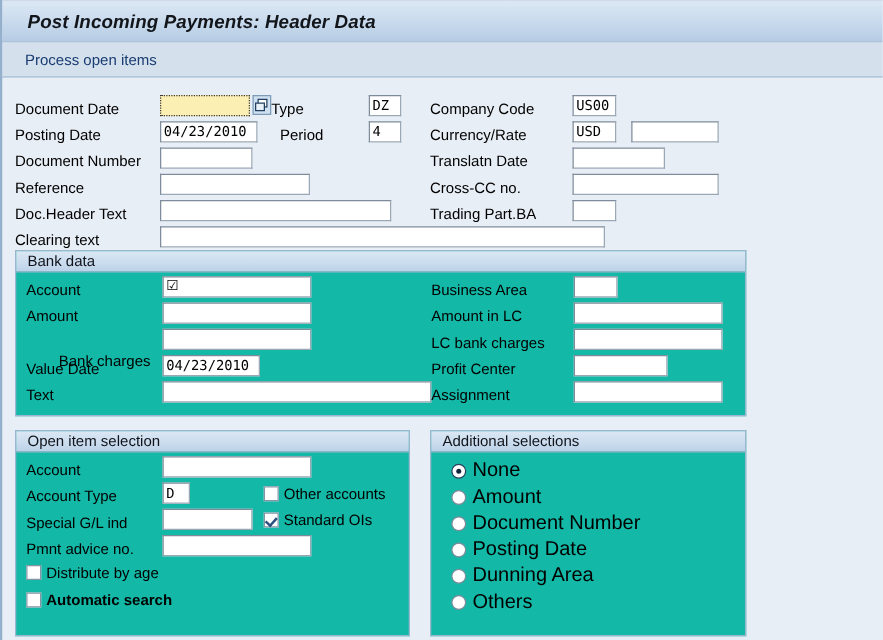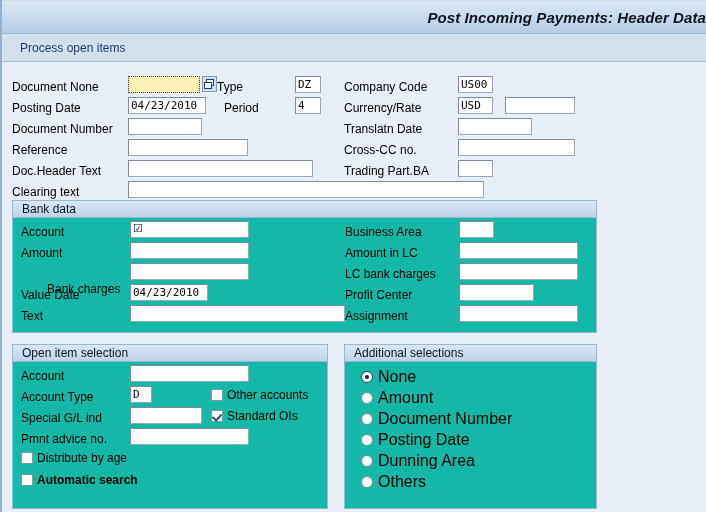--- a/index.html
+++ b/index.html
@@ -32,21 +32,20 @@
     position: absolute;
     left: 0; top: 0;
     width: 704px;
     height: 34px;
     box-sizing: border-box;
     background: linear-gradient(to bottom, #dce8f4 0%, #cbdcee 45%, #b6cce4 100%);
     border-bottom: 1px solid #9fb8d2;
     border-top: 1px solid #cddbeb;
     display: flex;
     align-items: center;
-    justify-content: flex-end;
   }
   .titlebar .title {
     padding-left: 20px;
     font-size: 15px;
     font-weight: bold;
     font-style: italic;
     color: #12151a;
     letter-spacing: 0.1px;
     white-space: nowrap;
   }
@@ -222,21 +221,21 @@
   <div class="titlebar">
     <div class="title">Post Incoming Payments: Header Data</div>
   </div>
 
   <div class="toolbar">
     <div class="tool-link">Process open items</div>
   </div>
 
   <div class="formarea">
 
-    <div class="lbl" style="left:10px; top:17px;">Document None</div>
+    <div class="lbl" style="left:10px; top:17px;">Document Date</div>
     <div class="lbl" style="left:10px; top:38px;">Posting Date</div>
     <div class="lbl" style="left:10px; top:59px;">Document Number</div>
     <div class="lbl" style="left:10px; top:80px;">Reference</div>
     <div class="lbl" style="left:10px; top:101px;">Doc.Header Text</div>
     <div class="lbl" style="left:10px; top:122px;">Clearing text</div>
 
     <div class="fld focused" style="left:126px; top:13px; width:72px;"></div>
     <div class="matchcode" style="left:200px; top:13px;">
       <svg width="13" height="14" viewBox="0 0 13 14" aria-hidden="true">
         <rect x="3.5" y="2.5" width="7" height="6" fill="#ffffff" stroke="#22415f" stroke-width="1"></rect>

